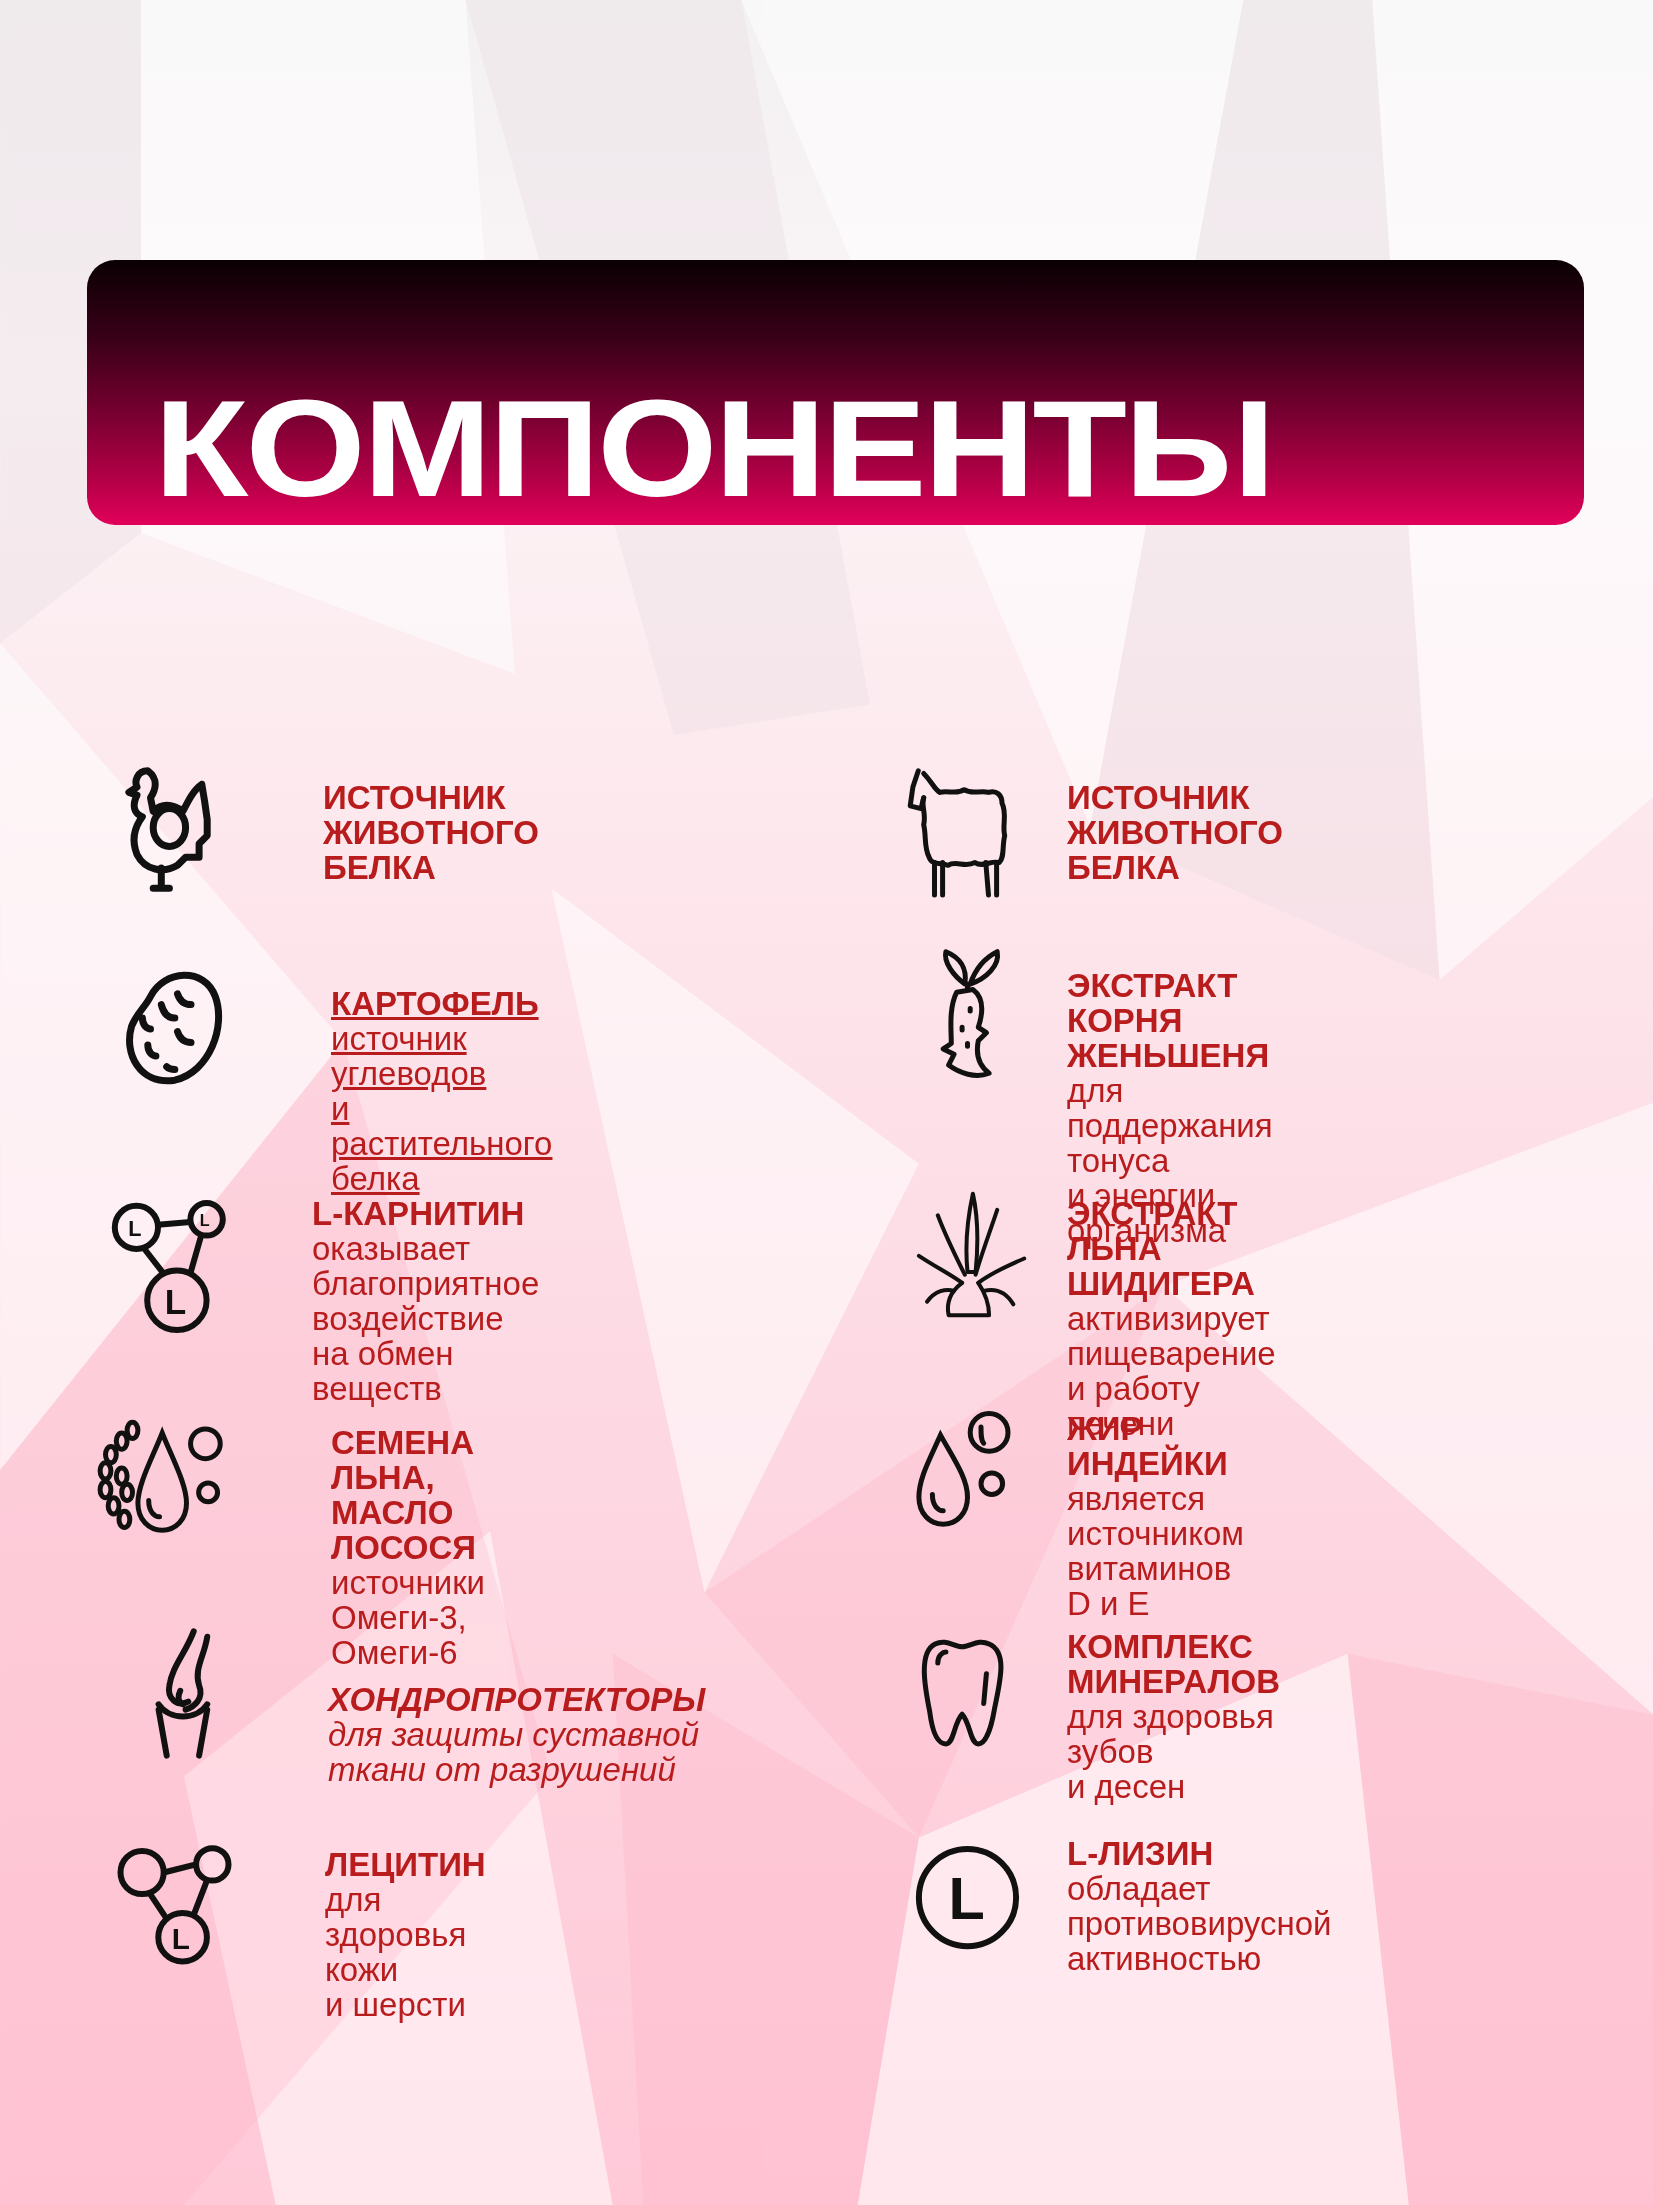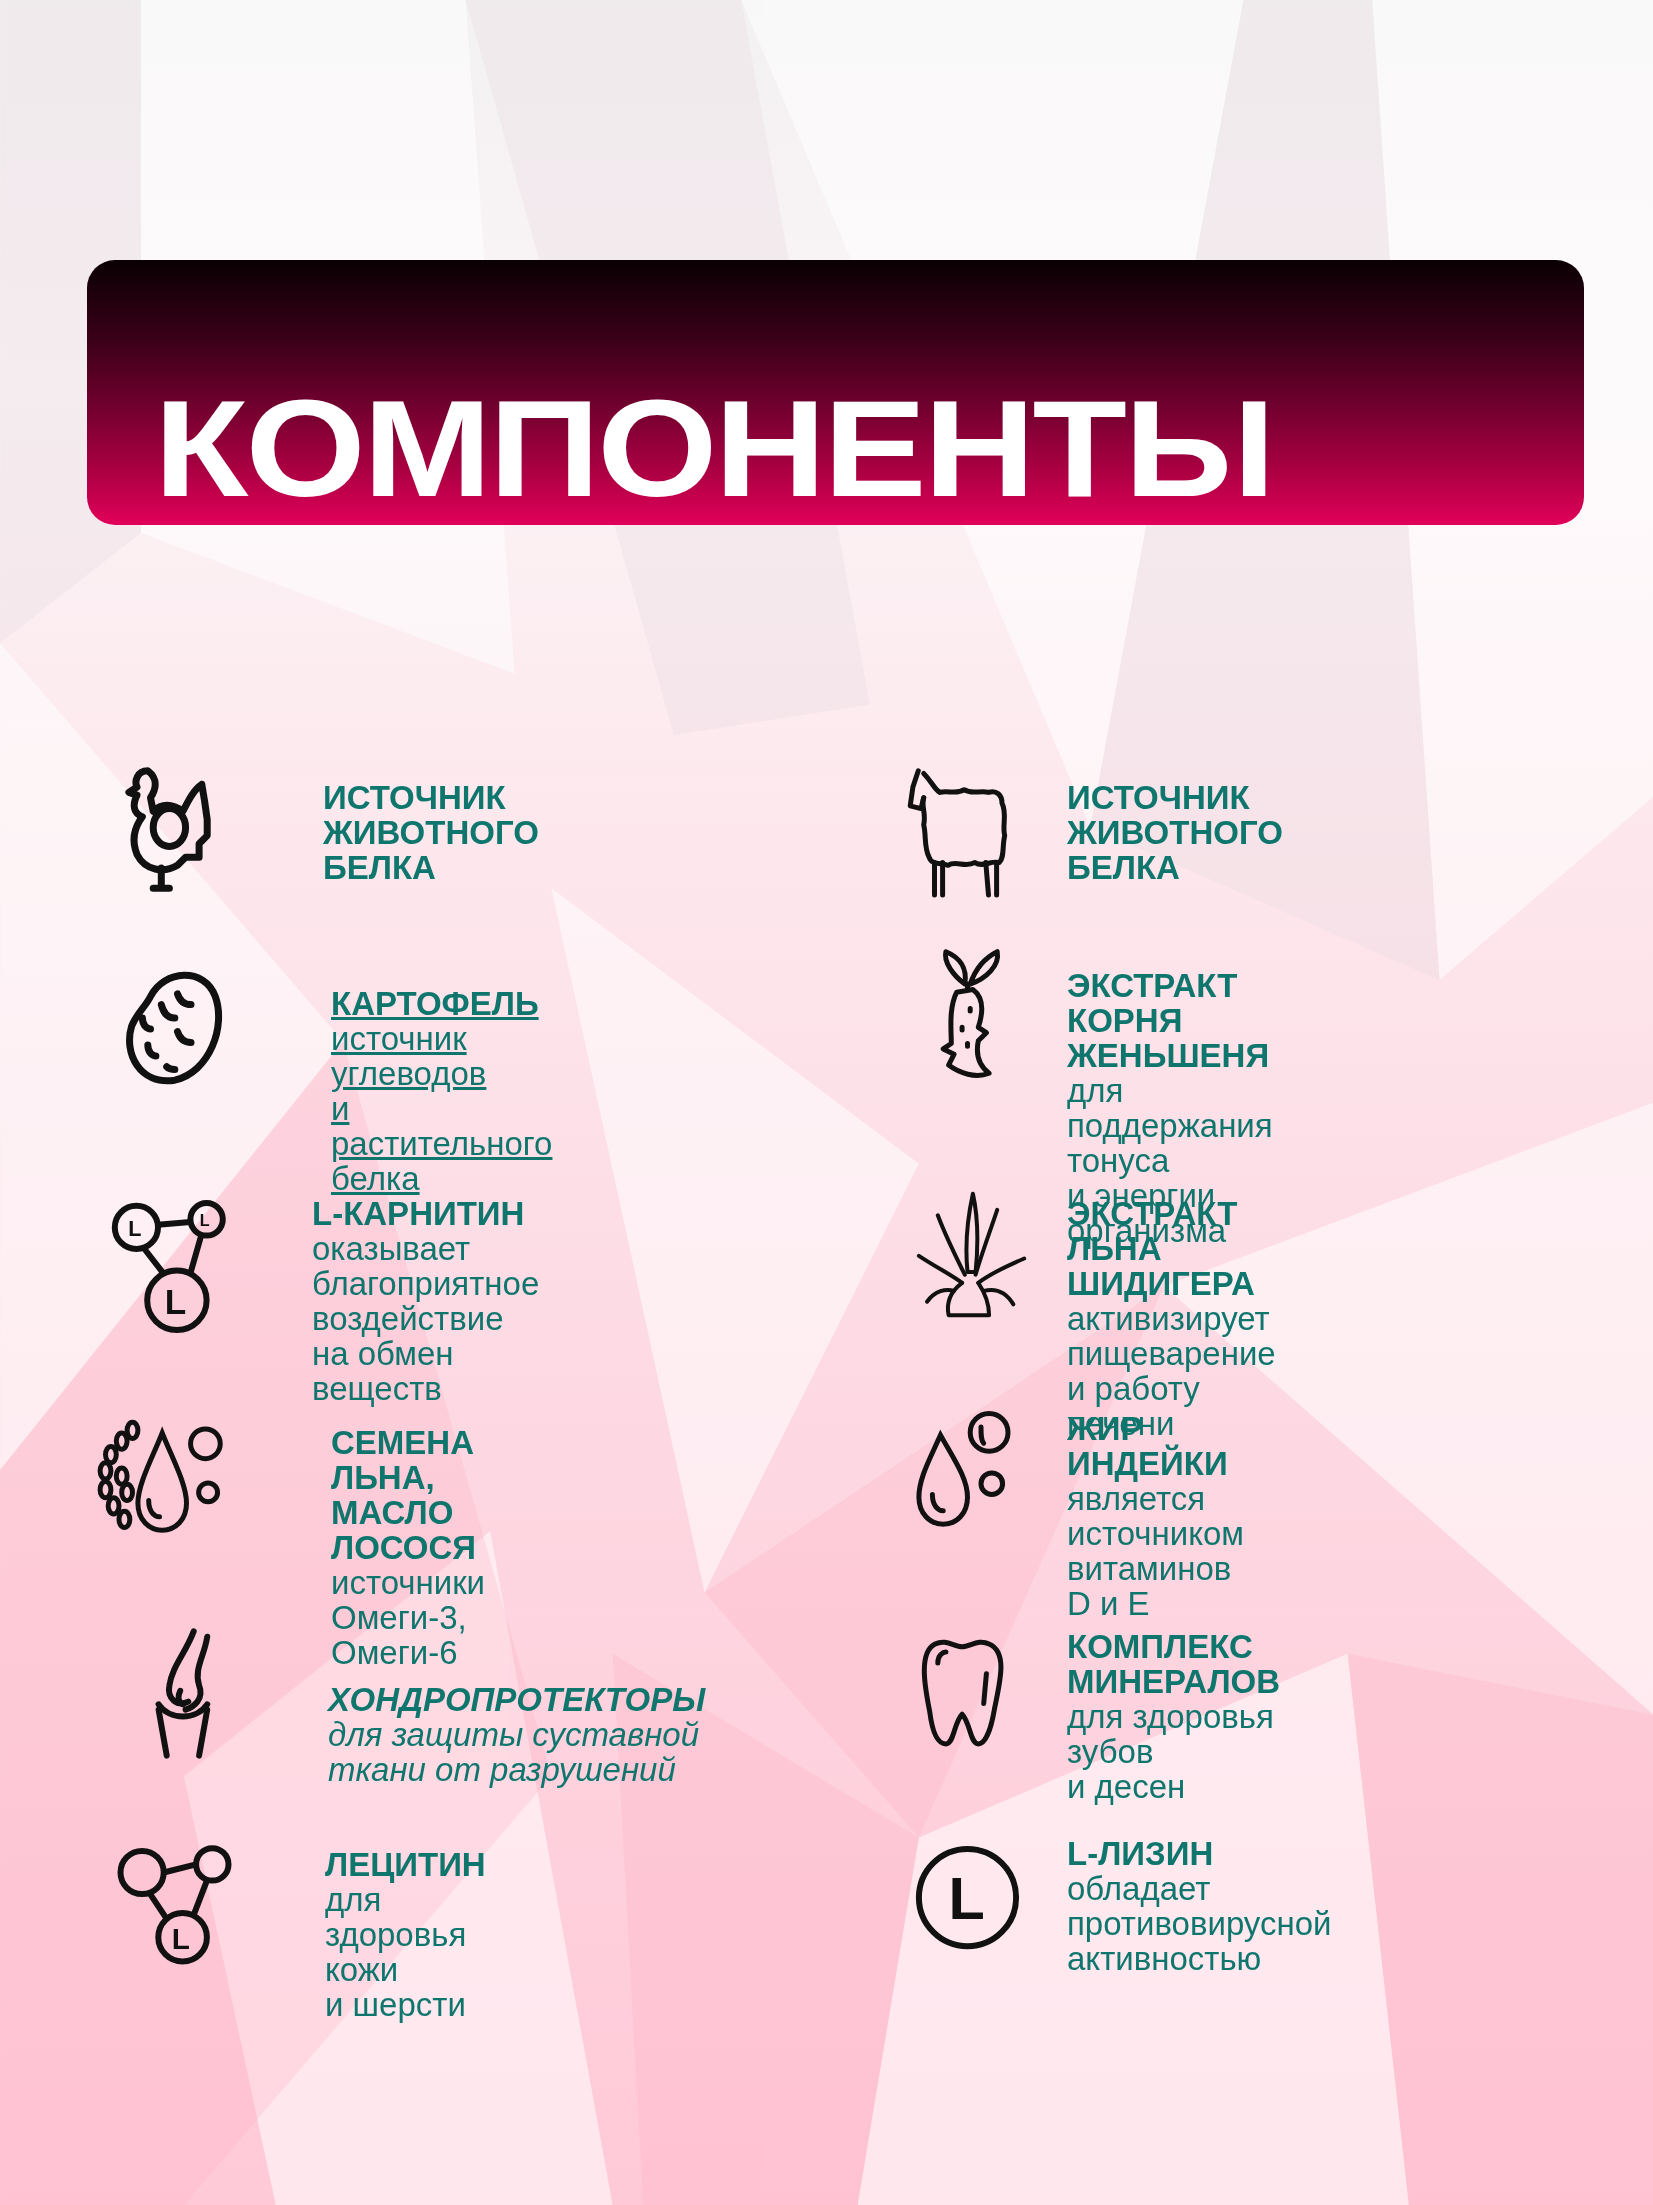--- a/index.html
+++ b/index.html
@@ -16,21 +16,21 @@
   }
   .banner-title {
     position:absolute; left:67px; top:119px; margin:0;
     color:#ffffff; font-weight:700; font-size:138px; line-height:1;
     letter-spacing:-2.5px;
     transform:scaleX(1.12); transform-origin:left center;
   }
   .item { position:absolute; }
   .icon { position:absolute; width:135px; height:135px; }
   .icon svg { width:100%; height:100%; overflow:visible; }
-  .text { position:absolute; color:#0f766e; font-size:33px; line-height:35px; }
+  .text { position:absolute; color:#b91c1c; font-size:33px; line-height:35px; }
   .text .ttl { font-weight:700; display:block; white-space:pre-line; }
   .text .desc { display:block; white-space:pre-line; }
   svg * { vector-effect:non-scaling-stroke; }
 </style>
 </head>
 <body>
 
 <svg class="bg-shape" width="1654" height="2205" style="left:0;top:0;" viewBox="0 0 2700 3600">
   <g fill="#ffffff" opacity="0.55">
     <polygon points="230,0 760,0 840,1100 230,870"></polygon>

